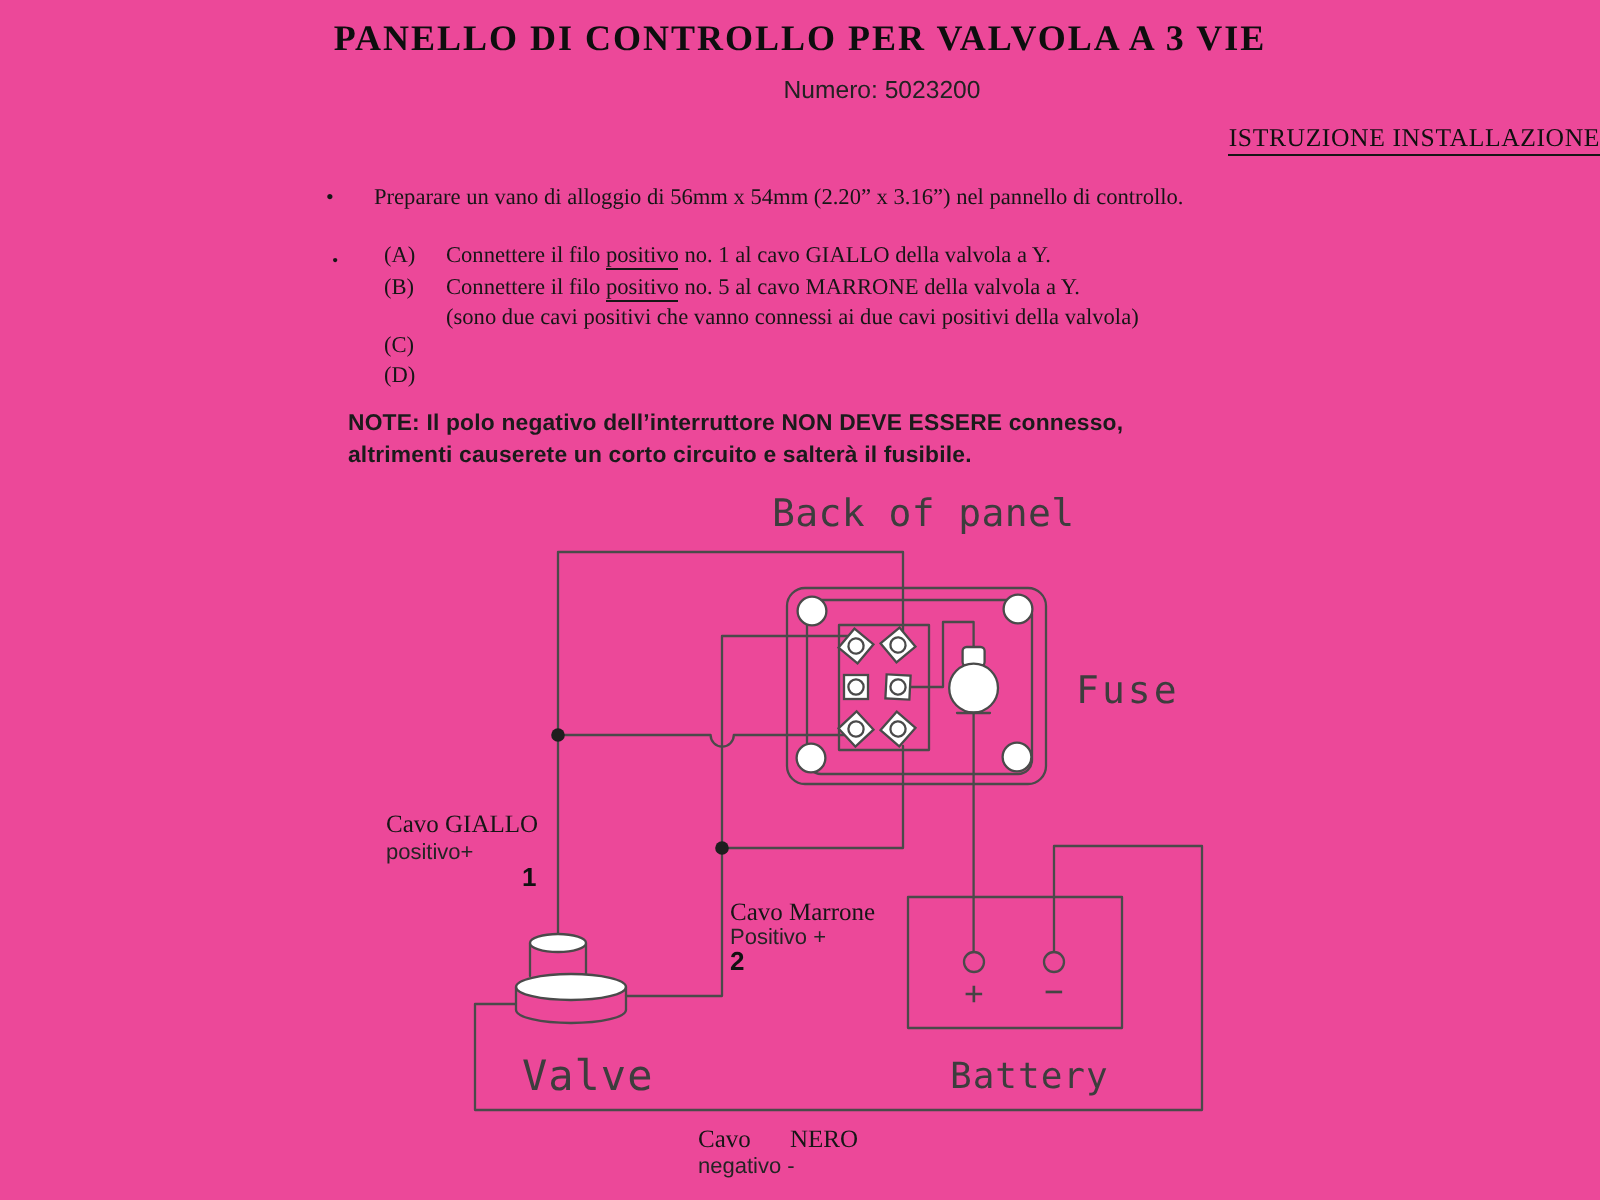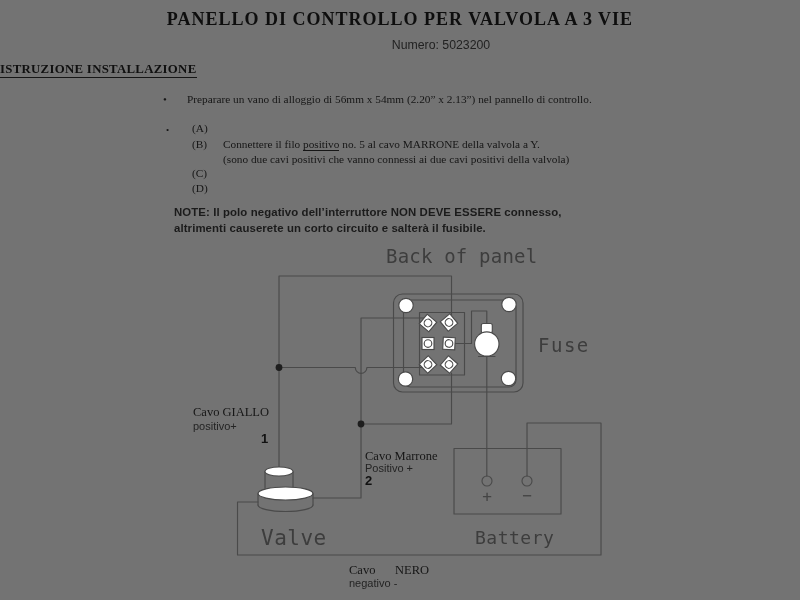--- a/index.html
+++ b/index.html
@@ -1,32 +1,32 @@
 <!DOCTYPE html>
 <html><head>
 <meta charset="utf-8">
 <style>
   html,body { margin:0; padding:0; background:#ffffff; }
   .page {
-    position:relative; width:800px; height:600px; background:#737373;
+    position:relative; width:800px; height:600px; background:#ec4899;
     font-family:"Liberation Serif", serif; color:#161616; overflow:hidden;
   }
   .abs { position:absolute; }
   .doc-title {
     top:9px; left:0; width:800px; text-align:center;
     font-family:"Liberation Serif", serif; font-weight:bold;
     font-size:18px; letter-spacing:1px; color:#0e0e0e;
   }
   .doc-number {
     top:38px; left:0; width:800px; text-align:center;
     font-family:"Liberation Sans", sans-serif; font-size:12.3px; color:#222;padding-left:41px;
   }
   .doc-heading {
-    top:62px; left:0; width:800px; text-align:left;
-    font-family:"Liberation Serif", serif; font-weight:bold; font-size:12.8px;
+    top:62px; left:0; width:800px; text-align:right;
+    font-family:"Liberation Serif", serif; font-weight:normal; font-size:12.8px;
     letter-spacing:0.3px; color:#101010;
   }
   .doc-heading .u-wrap { border-bottom:1.3px solid #161616; padding-bottom:1px; }
   .intro-row { top:93px; left:163px; font-size:11.3px; white-space:nowrap; }
   .intro-row .bullet { display:inline-block; width:24px; font-size:11px; }
   .steps { top:121px; left:166px; font-size:11.3px; line-height:14.4px; }
   .step-row { display:flex; white-space:nowrap; }
   .bullet-col { width:26px; font-size:9px; padding-top:2px; }
   .label-col { width:31px; }
   .u { border-bottom:1px solid #161616; }
@@ -50,27 +50,28 @@
 
 <div class="page">
 
   <div class="abs doc-title">PANELLO DI CONTROLLO PER VALVOLA A 3 VIE</div>
   <div class="abs doc-number">Numero: 5023200</div>
   <div class="abs doc-heading">
     <span class="u-wrap">ISTRUZIONE INSTALLAZIONE</span>
   </div>
 
   <div class="abs intro-row">
-    <span class="bullet">•</span><span>Preparare un vano di alloggio di 56mm x 54mm (2.20” x 2.13”) nel pannello di controllo.</span>
+    <span class="bullet">•</span><span>Preparare un vano di alloggio di 56mm x 54mm (2.20” x 3.16”) nel pannello di controllo.</span>
   </div>
 
   <div class="abs steps">
     <div class="step-row">
       <span class="bullet-col">•</span>
       <span class="label-col">(A)</span>
+      <span class="step-text"><span>Connettere il filo </span><span class="u">positivo</span><span> no. 1 al cavo GIALLO della valvola a Y.</span></span>
     </div>
     <div class="step-row">
       <span class="bullet-col"></span>
       <span class="label-col">(B)</span>
       <span class="step-text"><span>Connettere il filo </span><span class="u">positivo</span><span> no. 5 al cavo MARRONE della valvola a Y.</span></span>
     </div>
     <div class="step-row">
       <span class="bullet-col"></span>
       <span class="label-col"></span>
       <span class="step-text"><span>(sono due cavi positivi che vanno connessi ai due cavi positivi della valvola)</span></span>

